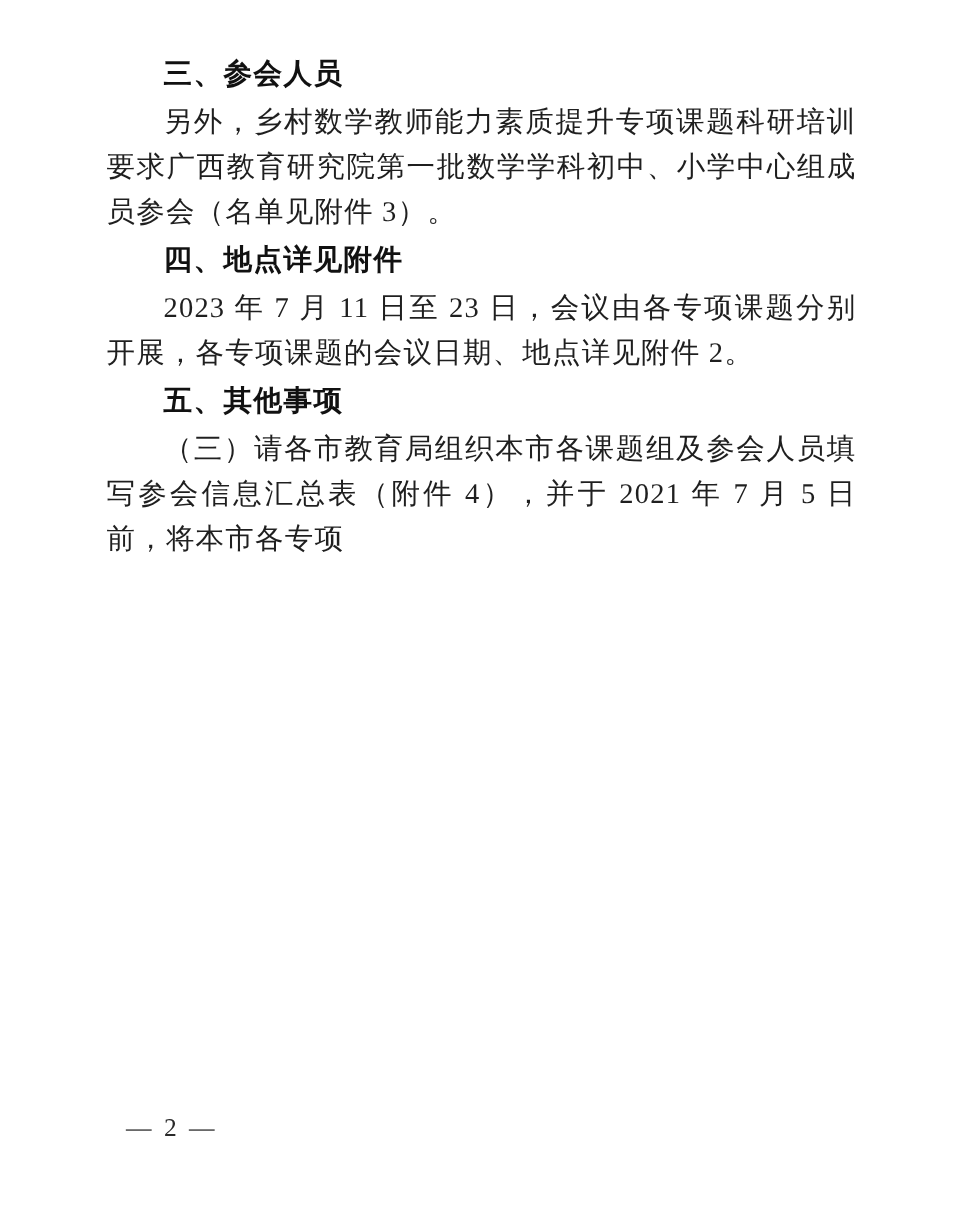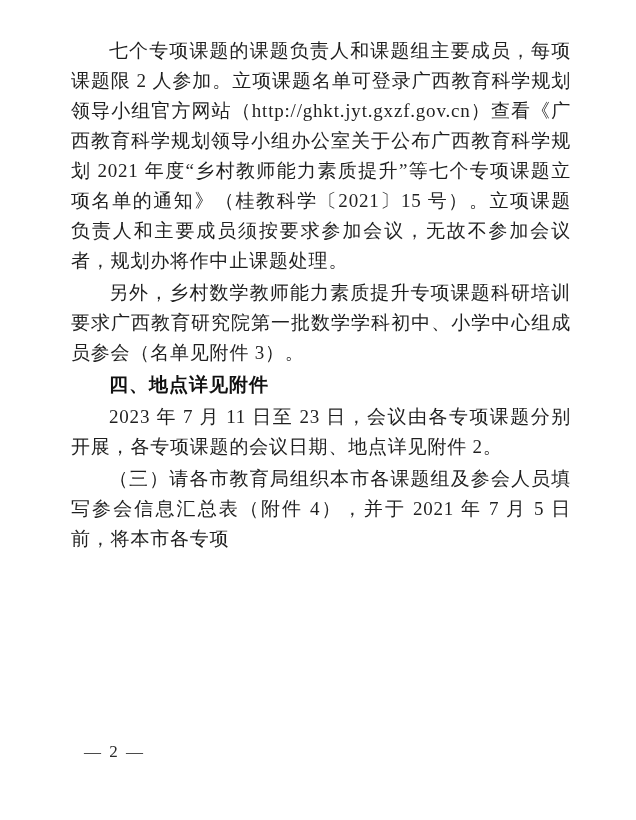--- a/index.html
+++ b/index.html
@@ -50,20 +50,21 @@
     font-size: 17px;
     letter-spacing: 2px;
     color: #2a2a2a;
   }
 </style>
 </head>
 <body>
 
 <div class="page">
   <div class="doc-body">
-      <div class="block-paragraph">七个专项课题的课题负责人和课题组主要成员，每项课题限 2 人参加。立项课题名单可登录广西教育科学规划领导小组官方网站（http://ghkt.jyt.gxzf.gov.cn）查看《广西教育科学规划领导小组办公室关于公布广西教育科学规划 2021 年度“乡村教师能力素质提升”等七个专项课题立项名单的通知》（桂教科学〔2021〕15 号）。立项课题负责人和主要成员须按要求参加会议，无故不参加会议者，规划办将作中止课题处理。</div>
+      <div class="block-heading">三、参会人员</div>
       <div class="block-paragraph">另外，乡村数学教师能力素质提升专项课题科研培训要求广西教育研究院第一批数学学科初中、小学中心组成员参会（名单见附件 3）。</div>
       <div class="block-heading">四、地点详见附件</div>
       <div class="block-paragraph">2023 年 7 月 11 日至 23 日，会议由各专项课题分别开展，各专项课题的会议日期、地点详见附件 2。</div>
+      <div class="block-heading">五、其他事项</div>
       <div class="block-paragraph">（三）请各市教育局组织本市各课题组及参会人员填写参会信息汇总表（附件 4），并于 2021 年 7 月 5 日前，将本市各专项</div>
     </div>
   <div class="page-number">— 2 —</div>
 </div>
 
 </body></html>

